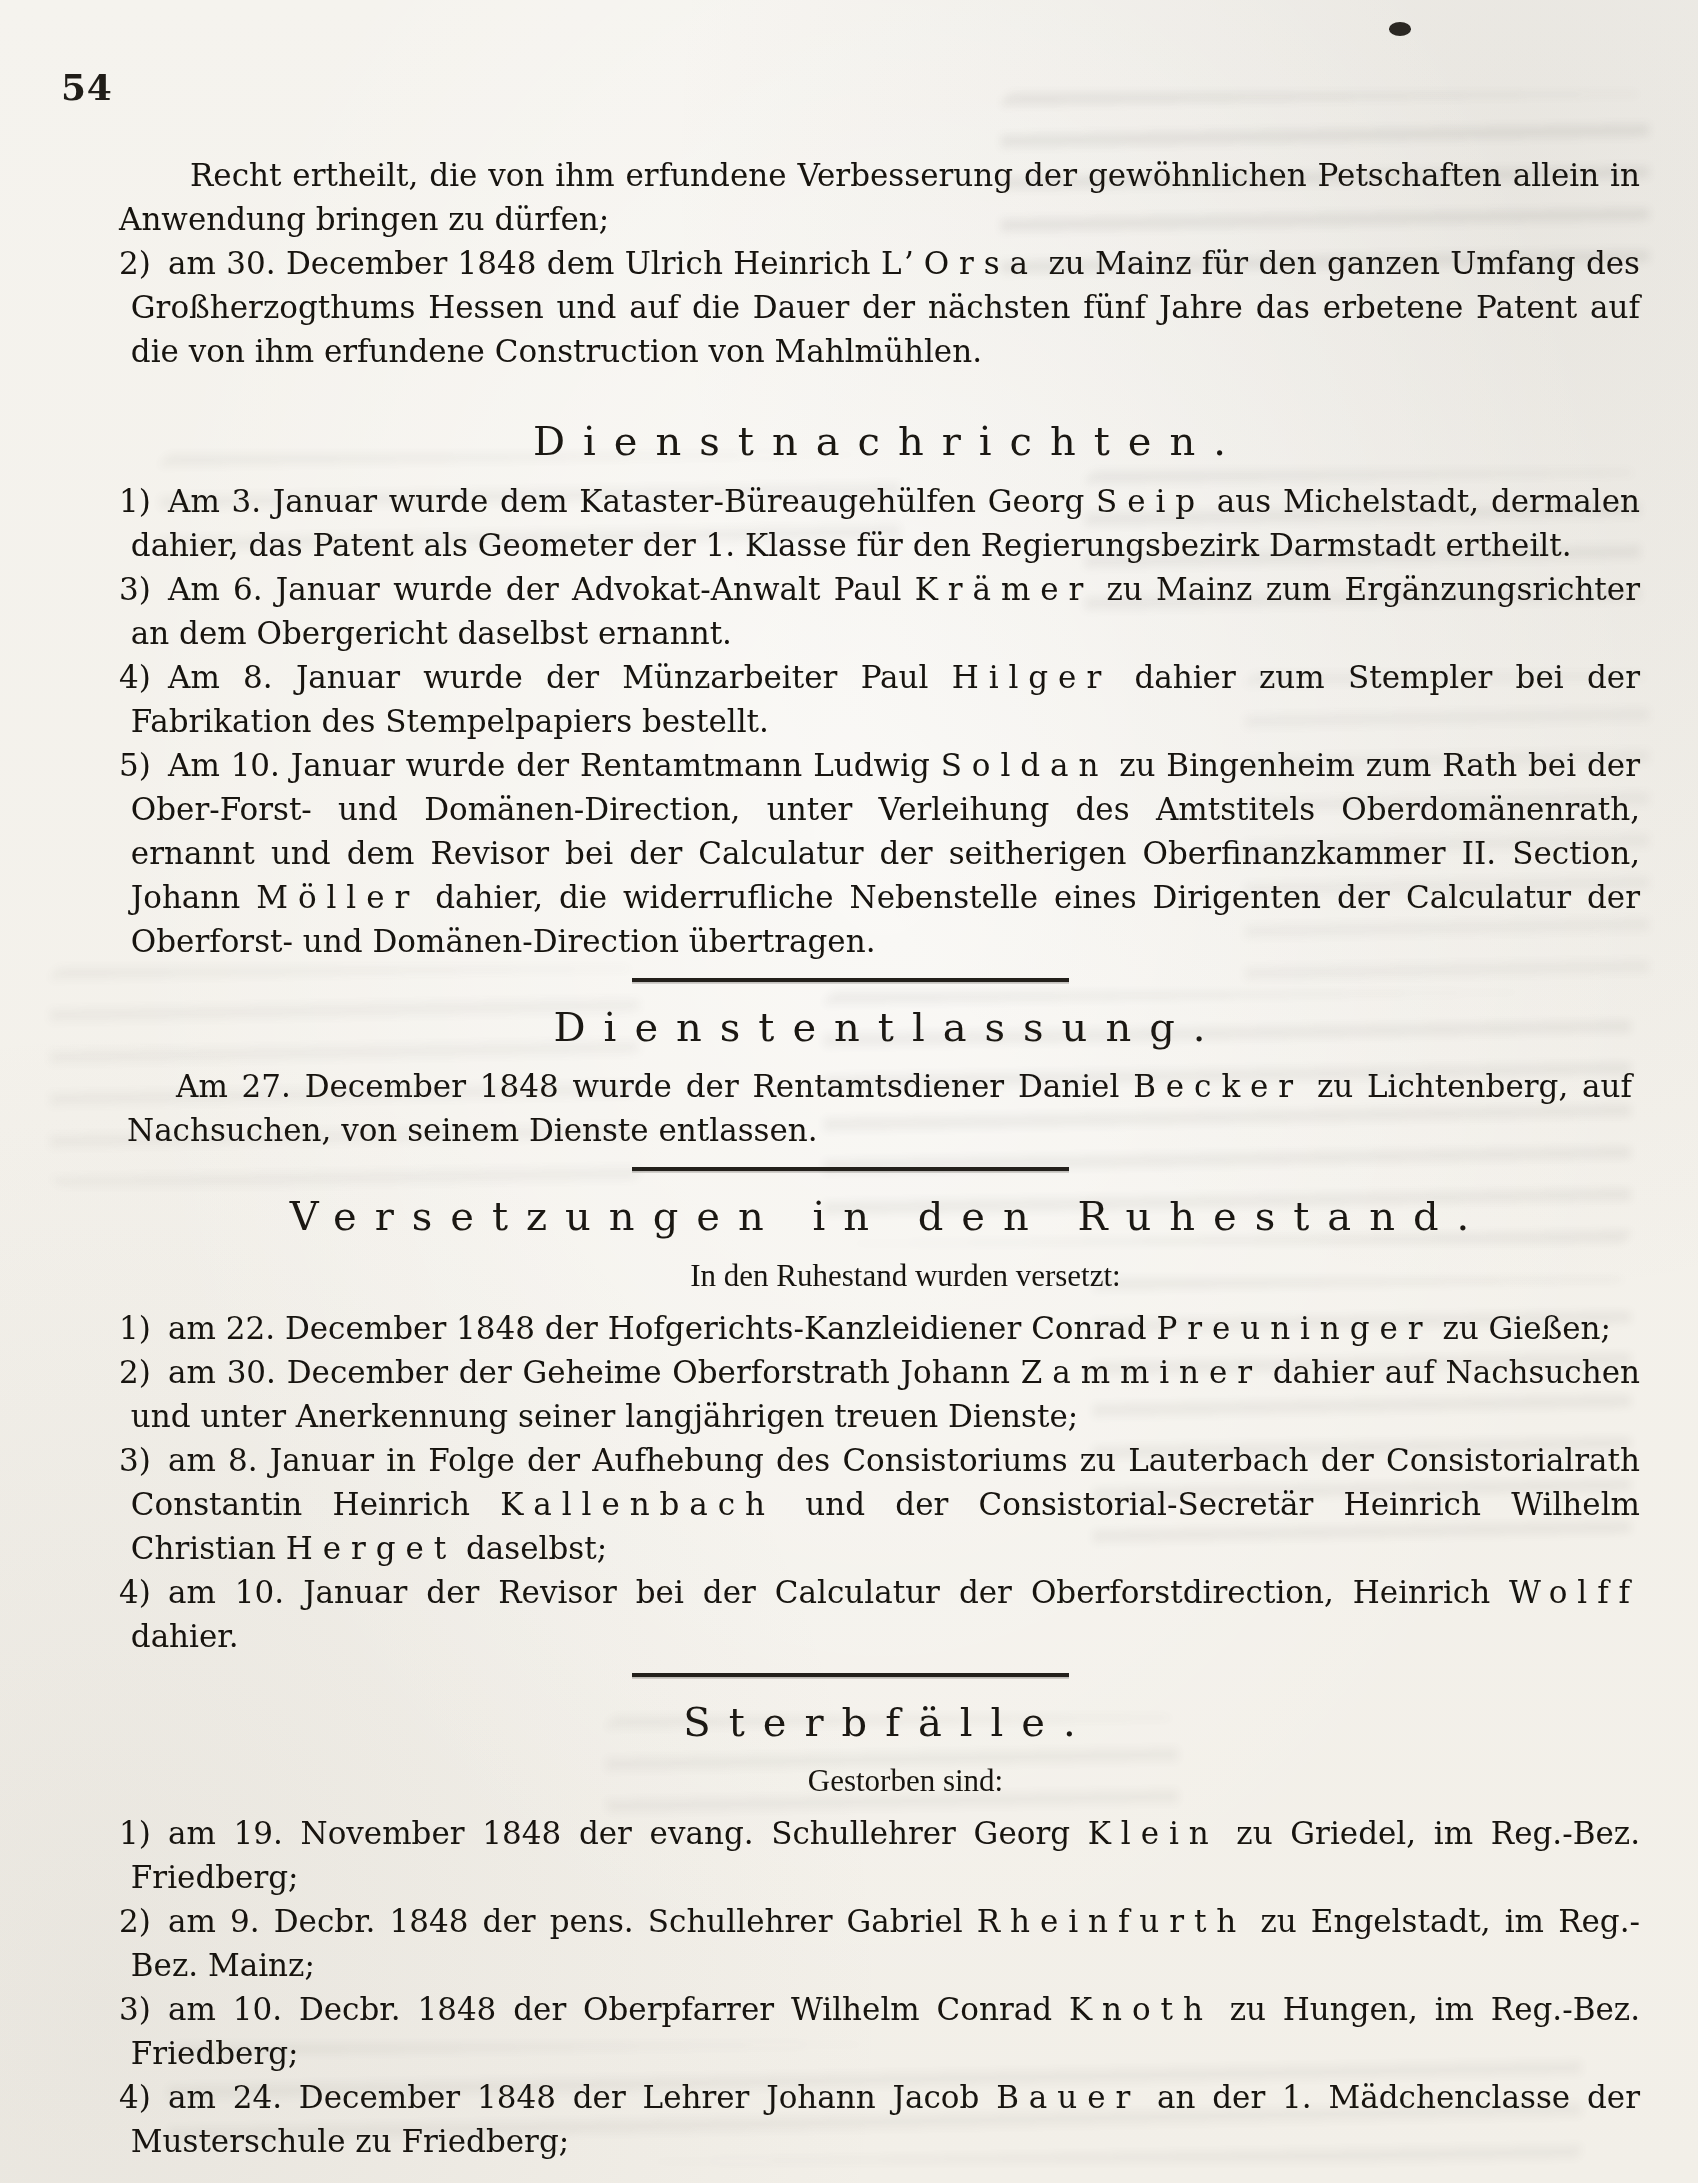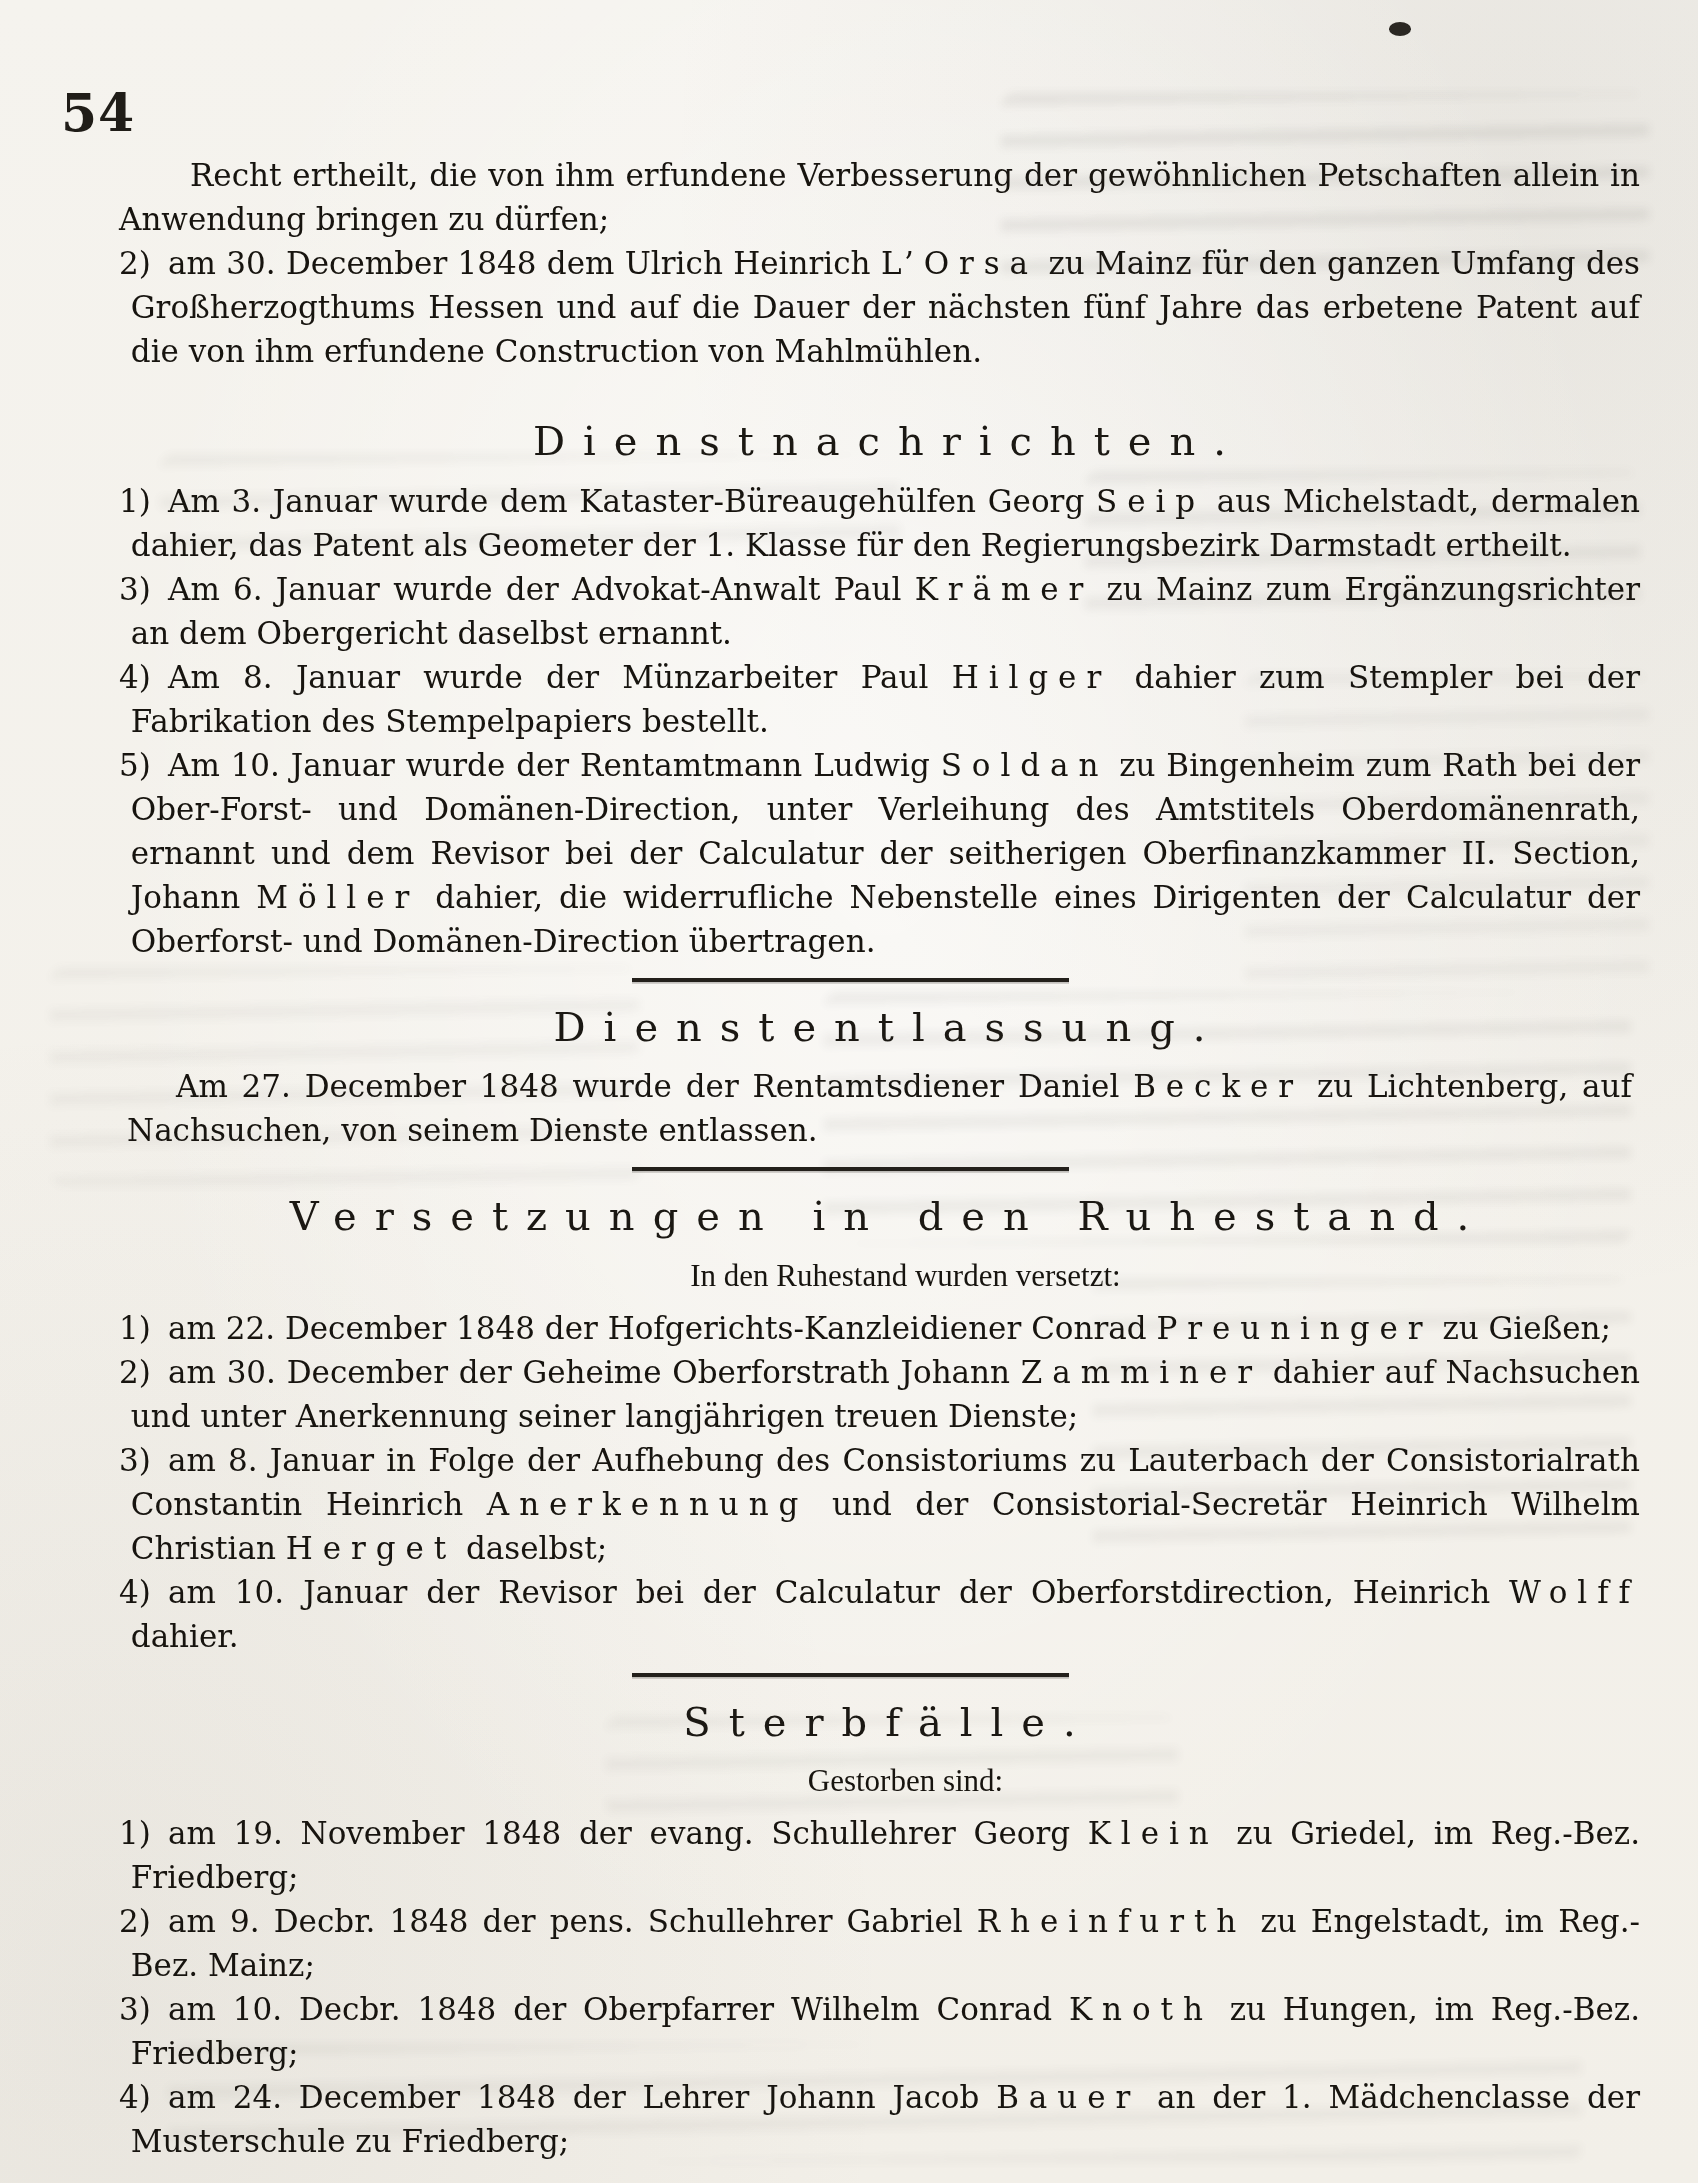--- a/index.html
+++ b/index.html
@@ -19,22 +19,22 @@
   
   .ghost{
     position:absolute;pointer-events:none;
     filter:blur(4.2px);opacity:.6;border-radius:15px;
     background:repeating-linear-gradient(179deg,
       rgba(95,92,86,.16) 0px, rgba(95,92,86,.16) 12.6px,
       rgba(0,0,0,0) 12.6px, rgba(0,0,0,0) 42px);
   }
   .speck{position:absolute;background:#2b2823;border-radius:50%;}
   .page-number{
-    position:absolute;left:61px;top:82px;
-    font-size:52px;font-weight:bold;color:#201d18;letter-spacing:0.8px;
+    position:absolute;left:61px;top:66px;
+    font-size:36px;font-weight:bold;color:#201d18;letter-spacing:0.8px;
   }
   .content{
     position:absolute;left:119px;right:59px;top:0;
     color:#17140f;font-size:31px;line-height:44px;
     text-align:justify;
   }
   .cont-par{margin:153px 0 0 0;text-indent:71px;}
   .paragraph{margin:8px;text-indent:49px;}
   .intro-line{margin:8px;text-indent:52px;text-align:center;font-family:Liberation Serif, serif;}
   .item{padding-left:11.8px;text-indent:-11.8px;margin:0;}
@@ -84,21 +84,21 @@
       <div>
         <div class="section-heading heading-tight">Dienstentlassung.</div>
         <p class="paragraph"><span>Am 27. December 1848 wurde der Rentamtsdiener Daniel </span><span class="sperr">Becker</span><span> zu Lichtenberg, auf Nachsuchen, von seinem Dienste entlassen.</span></p>
         <hr class="rule">
       </div>
       <div>
         <div class="section-heading heading-tight">Versetzungen in den Ruhestand.</div>
         <p class="intro-line">In den Ruhestand wurden versetzt:</p>
         <div class="item"><span class="marker">1)</span><span>am 22. December 1848 der Hofgerichts-Kanzleidiener Conrad </span><span class="sperr">Preuninger</span><span> zu Gießen;</span></div>
         <div class="item"><span class="marker">2)</span><span>am 30. December der Geheime Oberforstrath Johann </span><span class="sperr">Zamminer</span><span> dahier auf Nachsuchen und unter Anerkennung seiner langjährigen treuen Dienste;</span></div>
-        <div class="item"><span class="marker">3)</span><span>am 8. Januar in Folge der Aufhebung des Consistoriums zu Lauterbach der Consistorialrath Constantin Heinrich </span><span class="sperr">Anerkennung</span><span> und der Consistorial-Secretär Heinrich Wilhelm Christian </span><span class="sperr">Herget</span><span> daselbst;</span></div>
+        <div class="item"><span class="marker">3)</span><span>am 8. Januar in Folge der Aufhebung des Consistoriums zu Lauterbach der Consistorialrath Constantin Heinrich </span><span class="sperr">Kallenbach</span><span> und der Consistorial-Secretär Heinrich Wilhelm Christian </span><span class="sperr">Herget</span><span> daselbst;</span></div>
         <div class="item"><span class="marker">4)</span><span>am 10. Januar der Revisor bei der Calculatur der Oberforstdirection, Heinrich </span><span class="sperr">Wolff</span><span> dahier.</span></div>
         <hr class="rule">
       </div>
       <div>
         <div class="section-heading heading-tight">Sterbfälle.</div>
         <p class="intro-line">Gestorben sind:</p>
         <div class="item"><span class="marker">1)</span><span>am 19. November 1848 der evang. Schullehrer Georg </span><span class="sperr">Klein</span><span> zu Griedel, im Reg.-Bez. Friedberg;</span></div>
         <div class="item"><span class="marker">2)</span><span>am 9. Decbr. 1848 der pens. Schullehrer Gabriel </span><span class="sperr">Rheinfurth</span><span> zu Engelstadt, im Reg.-Bez. Mainz;</span></div>
         <div class="item"><span class="marker">3)</span><span>am 10. Decbr. 1848 der Oberpfarrer Wilhelm Conrad </span><span class="sperr">Knoth</span><span> zu Hungen, im Reg.-Bez. Friedberg;</span></div>
         <div class="item"><span class="marker">4)</span><span>am 24. December 1848 der Lehrer Johann Jacob </span><span class="sperr">Bauer</span><span> an der 1. Mädchenclasse der Musterschule zu Friedberg;</span></div>

